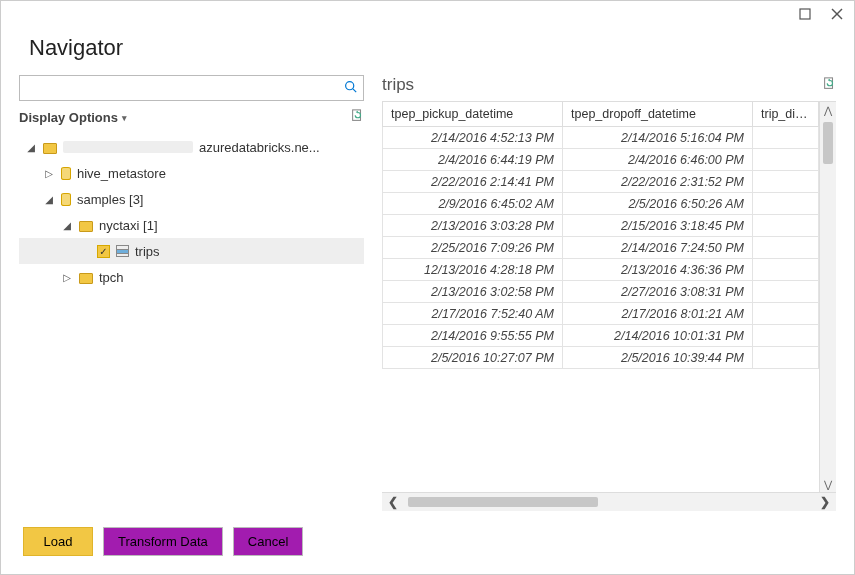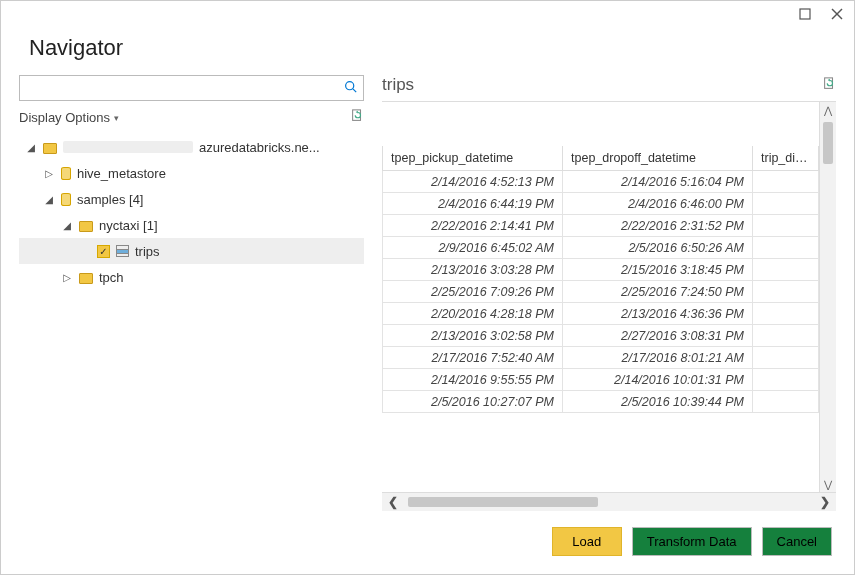--- a/index.html
+++ b/index.html
@@ -64,21 +64,21 @@
   .searchbox input {
     flex:1; border:none; outline:none; font-size:13px;
     background:transparent;
   }
   .searchbox .sicon { color:#0078d4; font-size:13px;}
   .display-row {
     display:flex; justify-content:space-between; align-items:center;
     padding: 2px 0;
     color:#444;
   }
-  .display-row .dopt { display:flex; align-items:center; gap:4px; cursor:pointer;}
+  .display-row .dopt { display:flex; align-items:center; gap:4px; cursor:pointer;font-weight:bold;}
   .display-row .dopt .caret { font-size:9px; color:#666;}
   .refresh-icon { color:#777; cursor:pointer; font-size:14px;}
   .tree {
     flex:1;
     overflow:auto;
     font-size:13px;
   }
   .tree-row {
     display:flex; align-items:center;
     height:26px;
@@ -131,21 +131,21 @@
     display:flex;
     border-top:1px solid #ddd;
   }
   .grid {
     flex:1;
     overflow:hidden;
     font-size:12.5px;
     font-style: italic;
     color:#444;
   }
-  .grid table { border-collapse:collapse; width:100%; table-layout:fixed;margin-top:44px;}
+  .grid table { border-collapse:collapse; width:100%; table-layout:fixed;}
   .grid th {
     font-style: normal;
     font-weight:400;
     text-align:left;
     padding: 5px 8px;
     border:1px solid #ddd;
     border-top:none;
     background:#fff;
     color:#333;
     overflow:hidden; text-overflow:ellipsis; white-space:nowrap;
@@ -165,28 +165,28 @@
   .vscroll .up{ top:0;} .vscroll .down{ bottom:0;}
   .vscroll .thumb { position:absolute; top:20px; left:3px; right:3px; height:42px; background:#c7c7c7; border-radius:2px;}
   .hscroll {
     height:19px; background:#f2f2f2; border-top:1px solid #ddd;
     position:relative; margin-right:0;
   }
   .hscroll .arrow { position:absolute; top:0; bottom:0; width:22px; display:flex; align-items:center; justify-content:center; color:#555; font-size:12px; font-weight:bold; cursor:pointer;}
   .hscroll .l{left:0;} .hscroll .r{right:0;}
   .hscroll .thumb { position:absolute; top:4px; height:10px; left:26px; width:190px; background:#c7c7c7; border-radius:2px;}
   .footer {
-    display:flex; justify-content:flex-end; gap:10px;
+    display:flex; gap:10px;
     padding: 16px 22px 18px 22px;
   }
   .btn {
     min-width:70px;
     padding: 6px 14px;
     border:1px solid #bbb;
-    background:#15803d;
+    background:#a21caf;
     font-size:13px;
     cursor:pointer;
   }
   .btn.primary { background:#f2c744; border-color:#e0b42a; }
   .col-pickup { width: 180px; }
   .col-dropoff { width: 190px; }
   .col-dist { width: auto; }
 </style>
 </head>
 <body>
@@ -246,21 +246,21 @@
           <span class="tree-label">azuredatabricks.ne...</span>
         </div>
         <div class="tree-row indent1">
           <span class="tw">▷</span>
           <span class="ticon db"></span>
           <span class="tree-label">hive_metastore</span>
         </div>
         <div class="tree-row indent1">
           <span class="tw">◢</span>
           <span class="ticon db"></span>
-          <span class="tree-label">samples [4]</span>
+          <span class="tree-label">samples [3]</span>
         </div>
         <div class="tree-row indent2">
           <span class="tw">◢</span>
           <span class="ticon folder"></span>
           <span class="tree-label">nyctaxi [1]</span>
         </div>
         <div class="tree-row indent3 selected">
           <span class="tw"></span>
           <span class="chk checked">✓</span>
           <span class="ticon table-ic"></span>
@@ -322,25 +322,25 @@
                   <td>2/5/2016 6:50:26 AM</td>
                   <td></td>
                 </tr>
                 <tr>
                   <td>2/13/2016 3:03:28 PM</td>
                   <td>2/15/2016 3:18:45 PM</td>
                   <td></td>
                 </tr>
                 <tr>
                   <td>2/25/2016 7:09:26 PM</td>
-                  <td>2/25/2016 7:24:50 PM</td>
-                  <td></td>
-                </tr>
-                <tr>
-                  <td>2/20/2016 4:28:18 PM</td>
+                  <td>2/14/2016 7:24:50 PM</td>
+                  <td></td>
+                </tr>
+                <tr>
+                  <td>12/13/2016 4:28:18 PM</td>
                   <td>2/13/2016 4:36:36 PM</td>
                   <td></td>
                 </tr>
                 <tr>
                   <td>2/13/2016 3:02:58 PM</td>
                   <td>2/27/2016 3:08:31 PM</td>
                   <td></td>
                 </tr>
                 <tr>
                   <td>2/17/2016 7:52:40 AM</td>

